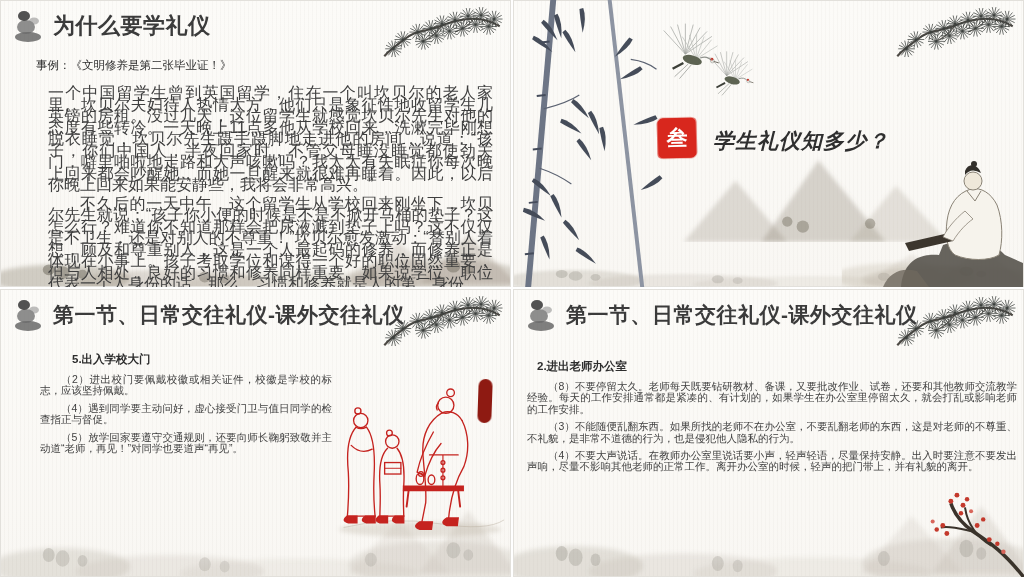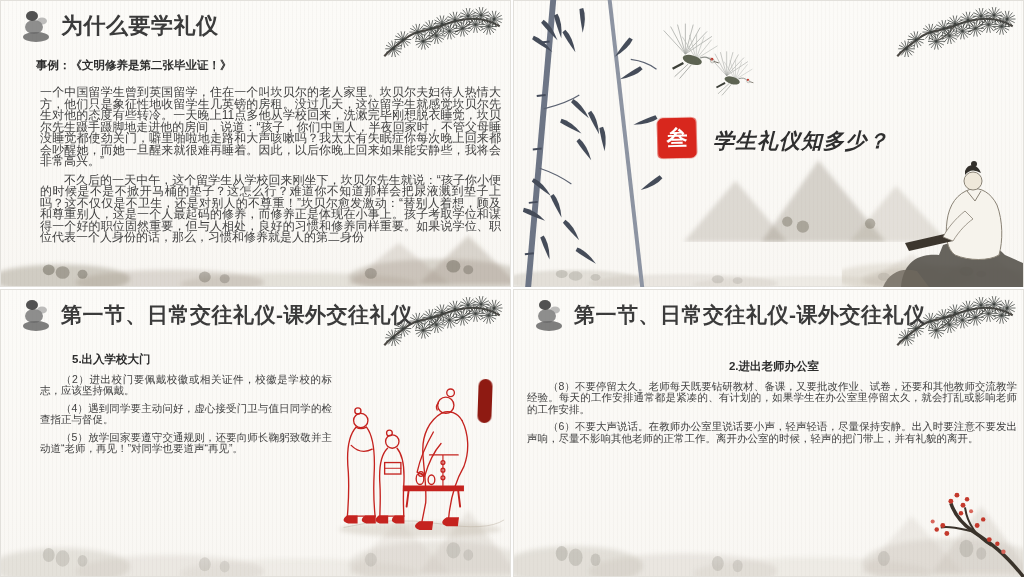--- a/index.html
+++ b/index.html
@@ -15,21 +15,21 @@
   }
   .slide{
     position:relative;
     overflow:hidden;
     background:
       repeating-linear-gradient(90deg, rgba(120,110,95,.04) 0 1px, rgba(0,0,0,0) 1px 4px),
       linear-gradient(#fcfbf8,#f9f7f3);
     box-shadow:inset 0 0 0 1px #e2e0db;
   }
   
-  .slide-head{position:absolute;left:22px;top:8px;display:flex;align-items:center;gap:9px;z-index:5;}
+  .slide-head{position:absolute;left:14px;top:8px;display:flex;align-items:center;gap:9px;z-index:5;}
   .ink-icon{width:30px;height:36px;flex:0 0 auto;}
   h1.t{margin:0;font-size:22px;font-weight:600;color:#3b3b3b;letter-spacing:.5px;white-space:nowrap;}
   h1.t.small{font-size:21px;}
   
   .pine{position:absolute;top:6px;right:4px;width:130px;height:54px;z-index:2;}
   .footer-art{position:absolute;left:1px;right:1px;bottom:1px;z-index:1;}
   .footer-art svg{display:block;width:100%;}
   .bamboo{position:absolute;left:0;top:0;width:190px;height:287px;z-index:2;}
   .cranes{position:absolute;left:135px;top:20px;width:118px;height:78px;z-index:3;}
   .mountains{position:absolute;left:150px;top:150px;width:290px;height:92px;z-index:1;}
@@ -45,29 +45,29 @@
     color:#ffffff;font-size:21px;font-weight:700;z-index:4;
   }
   .mini-seal{
     position:absolute;left:478px;top:90px;width:14px;height:44px;
     background:#8e1a12;border-radius:7px;transform:rotate(2deg);
     filter:blur(.4px);z-index:4;
   }
   
   .divider-title{position:absolute;left:200px;top:127px;font-size:21px;font-weight:600;color:#2f2f2f;letter-spacing:1px;z-index:4;font-style:italic;}
   .s1-body{position:absolute;left:36px;right:6px;top:58px;z-index:4;}
-  .case{margin:0 0 14px;font-size:11.5px;font-weight:700;color:#2d2d2d;}
-  .body-text{margin:0 4px 7px;font-size:12px;line-height:11.5px;color:#3f3f3f;text-align:justify;}
+  .case{margin:0 0 14px;font-size:11.5px;font-weight:400;color:#2d2d2d;}
+  .body-text{margin:0 12px 7px;font-size:16px;line-height:11.5px;color:#3f3f3f;text-align:justify;}
   .indent{text-indent:2em;}
   .col-body{position:absolute;z-index:4;}
   .col-body.left{left:40px;top:63px;width:292px;}
   .col-body.wide{left:14px;top:70px;width:490px;}
   .num-heading{margin:0 0 7px;font-size:11.5px;font-weight:700;color:#2d2d2d;}
   .col-body.left .num-heading{margin-left:32px;}
-  .col-body.wide .num-heading{margin-left:4px;text-align:center;}
+  .col-body.wide .num-heading{margin-left:10px;}
   .item{margin:0 0 6px;font-size:10.5px;line-height:11.4px;color:#3f3f3f;text-indent:2em;text-align:justify;}
 </style>
 </head>
 <body>
 
 <svg width="0" height="0" style="position:absolute" aria-hidden="true">
   <defs>
     <filter id="soft" x="-30%" y="-30%" width="160%" height="160%">
         <feGaussianBlur stdDeviation="2.2"></feGaussianBlur>
       </filter>
@@ -351,21 +351,22 @@
       <h1 class="t small">第一节、日常交往礼仪-课外交往礼仪</h1>
     </div>
     <div class="pine">
       <svg viewBox="0 0 132 58" width="130" height="54">
           <use href="#pinebranch"></use>
         </svg>
     </div>
     <div class="col-body wide">
       <p class="num-heading">2.进出老师办公室</p>
       <p class="item">（8）不要停留太久。老师每天既要钻研教材、备课，又要批改作业、试卷，还要和其他教师交流教学经验。每天的工作安排通常都是紧凑的、有计划的，如果学生在办公室里停留太久，就会打乱或影响老师的工作安排。</p>
-      <p class="item">（6）不要大声说话。在教师办公室里说话要小声，轻声轻语，尽量保持安静。出入时要注意不要发出声响，尽量不影响其他老师的正常工作。离开办公室的时候，轻声的把门带上，并有礼貌的离开。</p>
+      <p class="item">（3）不能随便乱翻东西。如果所找的老师不在办公室，不要乱翻老师的东西，这是对老师的不尊重、不礼貌，是非常不道德的行为，也是侵犯他人隐私的行为。</p>
+      <p class="item">（4）不要大声说话。在教师办公室里说话要小声，轻声轻语，尽量保持安静。出入时要注意不要发出声响，尽量不影响其他老师的正常工作。离开办公室的时候，轻声的把门带上，并有礼貌的离开。</p>
     </div>
     <div class="footer-art">
       <svg viewBox="0 0 512 60" height="75" preserveAspectRatio="none" opacity=".55">
           <use href="#landart"></use>
         </svg>
     </div>
     <div class="plum">
       <svg viewBox="0 0 120 95" width="122" height="96">
         <path d="M120,95 C100,70 88,62 70,50 C60,43 52,34 48,22" stroke="#3a332b" stroke-width="3.5" fill="none"></path>
         <path d="M88,64 C74,56 64,42 62,26 M70,50 C60,48 48,44 38,46" stroke="#3a332b" stroke-width="2" fill="none"></path>

